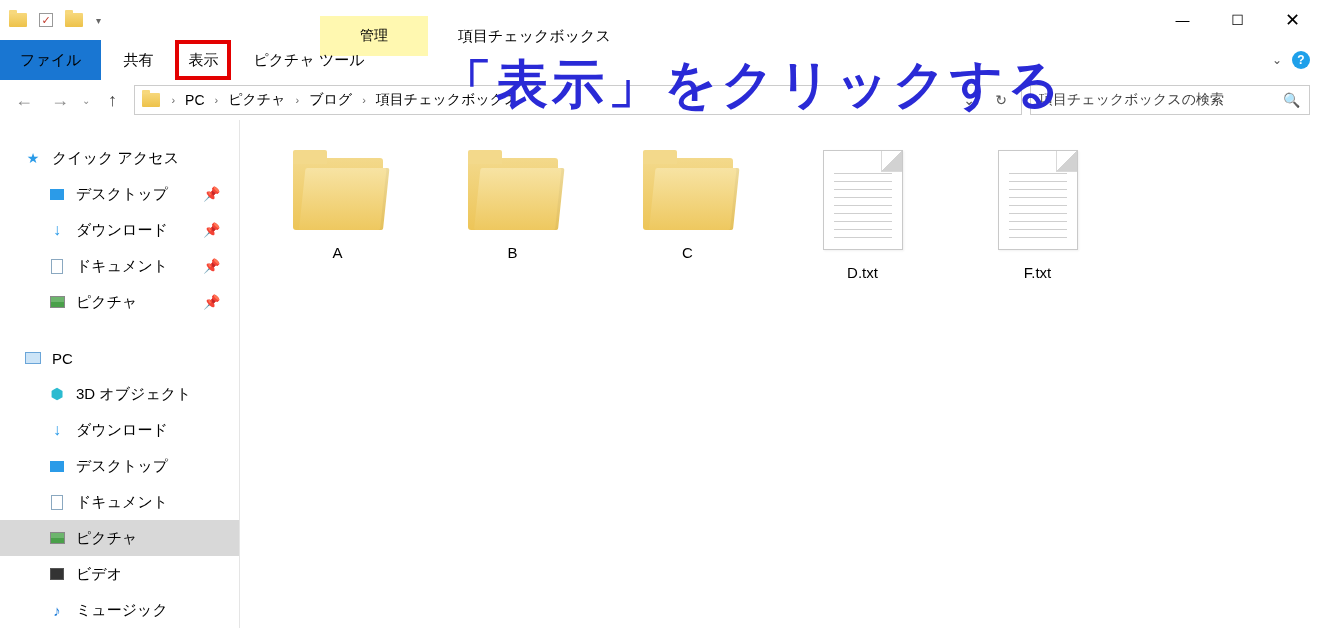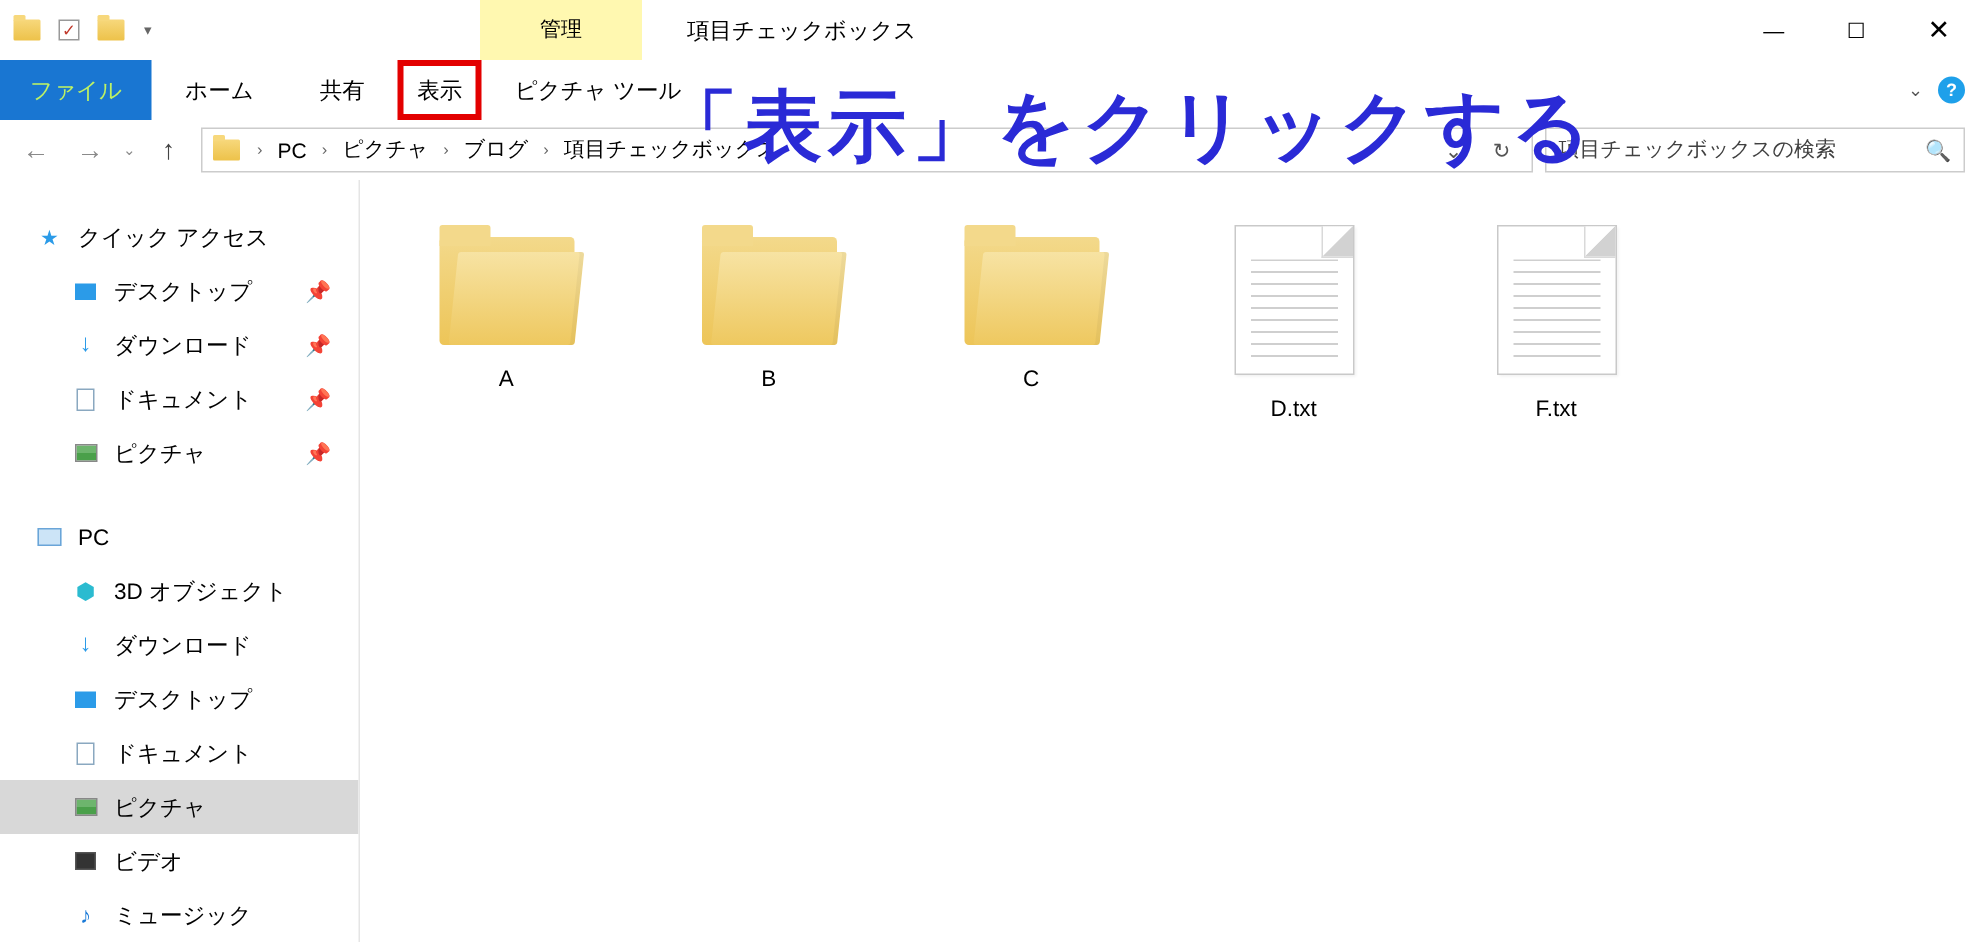--- a/index.html
+++ b/index.html
@@ -6,31 +6,31 @@
 body { width: 1320px; height: 628px; background: #fff; overflow: hidden; position: relative; }
 
 
 .titlebar { height: 40px; display: flex; align-items: center; background: #fff; position: relative; }
 .titlebar .qat { display: flex; align-items: center; gap: 8px; padding-left: 8px; }
 .qat-icon { width: 20px; height: 20px; display: flex; align-items: center; justify-content: center; }
 .folder-glyph { width: 18px; height: 14px; background: linear-gradient(#f7d87c,#edc24a); border-radius: 1px; position: relative; }
 .folder-glyph::before { content:""; position:absolute; left:0; top:-3px; width:8px; height:4px; background:#f7d87c; border-radius:1px 1px 0 0; }
 .checkbox-glyph { width:14px; height:14px; border:1px solid #999; display:flex; align-items:center; justify-content:center; font-size:11px; color:#c0392b; }
 .qat-divider { font-size: 10px; color: #666; margin-left: 4px; }
-.title-context { position: absolute; left: 320px; top: 0; height: 40px; display: flex; align-items: center; text-align: center; }
+.title-context { position: absolute; left: 320px; top: 16px; height: 40px; display: flex; align-items: center; text-align: center; }
 .context-tab { background: #fff8b0; height: 40px; display: flex; align-items: center; padding: 0 40px; font-size: 14px; }
 .window-title { margin-left: 30px; font-size: 15px; }
 .win-controls { position: absolute; right: 0; top: 0; display: flex; }
 .win-btn { width: 55px; height: 40px; display: flex; align-items: center; justify-content: center; font-size: 14px; }
 .win-btn.close { font-size: 18px; }
 
 
 .ribbon { height: 40px; display: flex; align-items: center; position: relative; }
 .tab { padding: 0 22px; height: 40px; display: flex; align-items: center; font-size: 15px; }
-.tab.file { background: #1976d2; color: #bef264; padding: 0 20px; }
+.tab.file { background: #1976d2; color: #000000; padding: 0 20px; }
 .tab.highlighted { border: 4px solid #e30000; padding: 0 9px; height: 40px; }
 .ribbon-right { position: absolute; right: 10px; top: 0; height: 40px; display: flex; align-items: center; gap: 10px; }
 .help-icon { width: 18px; height: 18px; border-radius: 50%; background: #1ea0ea; color: #fff; display: flex; align-items: center; justify-content: center; font-size: 12px; font-weight: bold; }
 .chevron { font-size: 12px; color: #555; }
 
 
 .navbar { height: 40px; display: flex; align-items: center; padding: 0 10px; gap: 8px; }
 .nav-arrow { width: 28px; height: 28px; display: flex; align-items: center; justify-content: center; font-size: 18px; color: #8a8a8a; }
 .nav-arrow.up { color: #444; }
 .nav-dd { font-size: 10px; color: #8a8a8a; }
@@ -102,21 +102,20 @@
   </div>
   <div class="win-controls">
     <div class="win-btn">—</div>
     <div class="win-btn">☐</div>
     <div class="win-btn close">✕</div>
   </div>
 </div>
 
 <div class="ribbon">
   <div class="tab file">ファイル</div>
-  <div class="tab">ホーム</div>
   <div class="tab">共有</div>
   <div class="tab highlighted">表示</div>
   <div class="tab">ピクチャ ツール</div>
   <div class="ribbon-right">
     <div class="chevron">⌄</div>
     <div class="help-icon">?</div>
   </div>
 </div>
 
 <div class="navbar">

